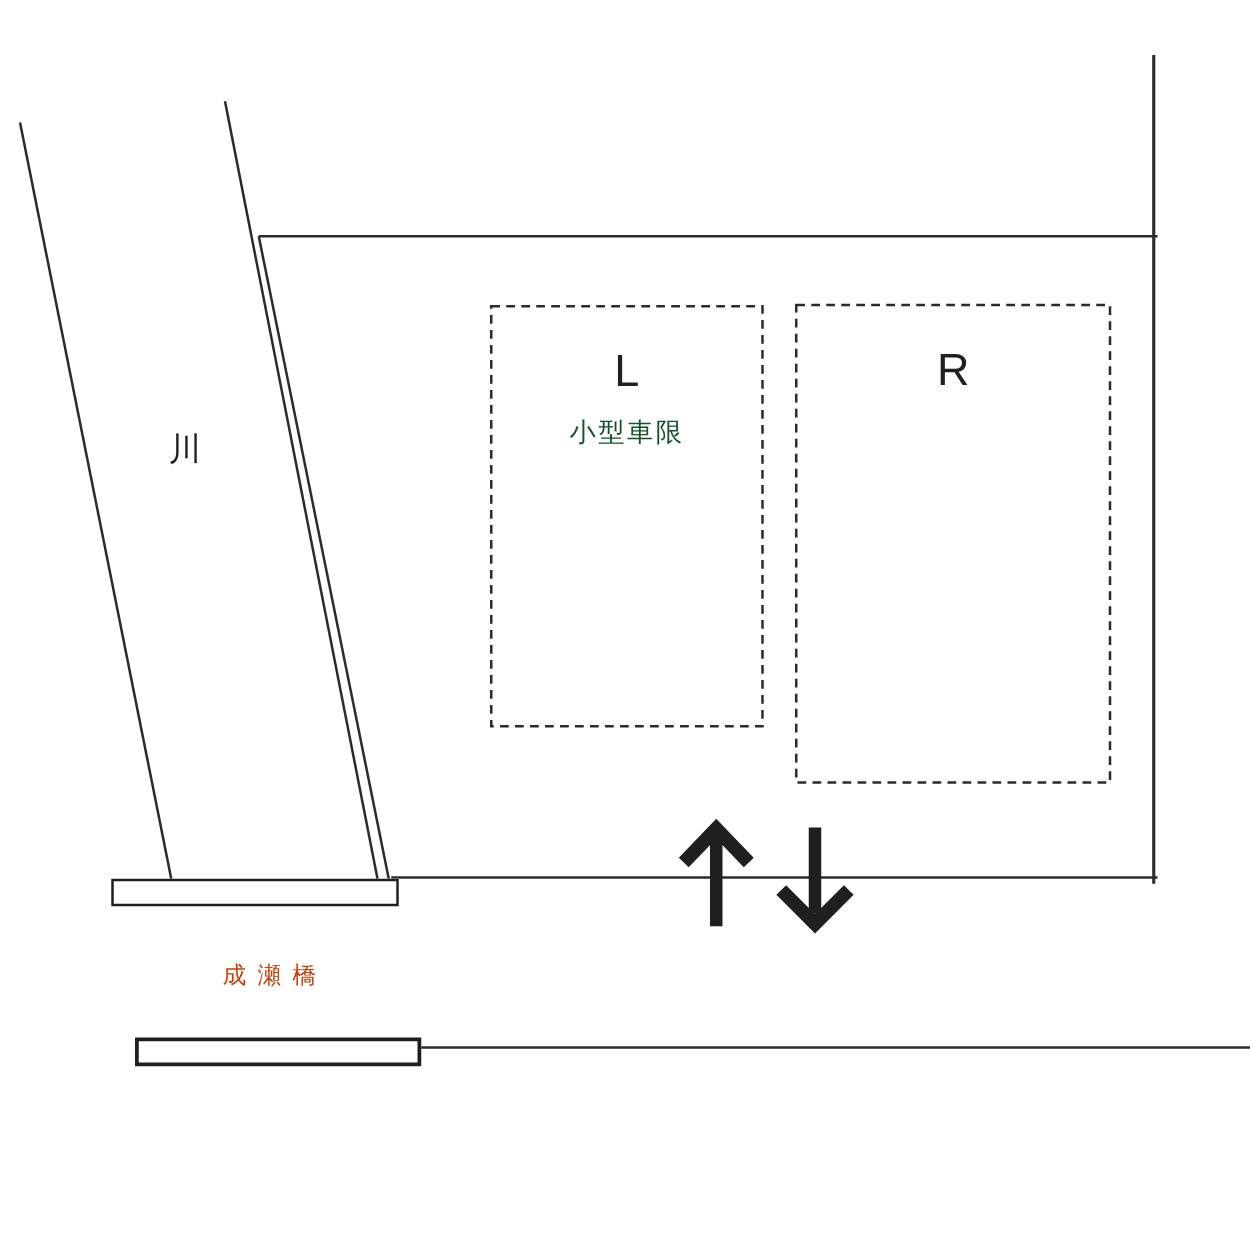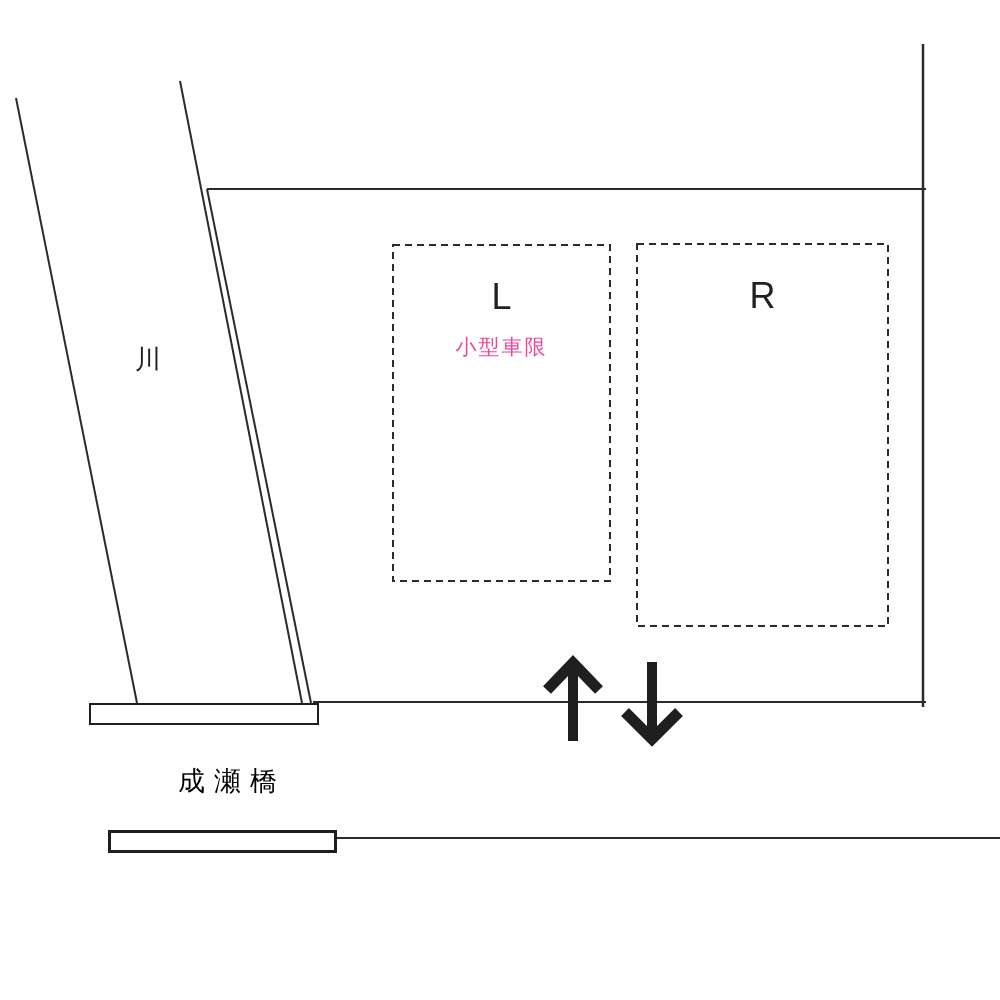--- a/index.html
+++ b/index.html
@@ -79,41 +79,41 @@
     font-size: 36px;
     line-height: 43px;
     font-weight: 500;
     color: #231f20;
   }
   .zone-note {
     margin-top: 16px;
     font-size: 21px;
     line-height: 25px;
     letter-spacing: 2px;
-    color: #ec4899;
+    color: #14532d;
   }
   .river-label {
     position: absolute;
     left: 120px;
     top: 344px;
     width: 56px;
     text-align: center;
     font-size: 26px;
     line-height: 30px;
     color: #231f20;
   }
   .bridge-label {
     position: absolute;
     left: 178px;
     top: 765px;
-    font-size: 27px;
+    font-size: 19px;
     line-height: 32px;
     letter-spacing: 9px;
     white-space: nowrap;
-    color: #000000;
+    color: #c2410c;
   }
 </style>
 </head>
 <body>
 
 <div class="canvas">
 
   <svg class="layer" viewBox="0 0 1000 1000">
     <line x1="16" y1="98" x2="137" y2="703" stroke-width="2"></line>
     <line x1="180" y1="81" x2="302" y2="703" stroke-width="2"></line>

